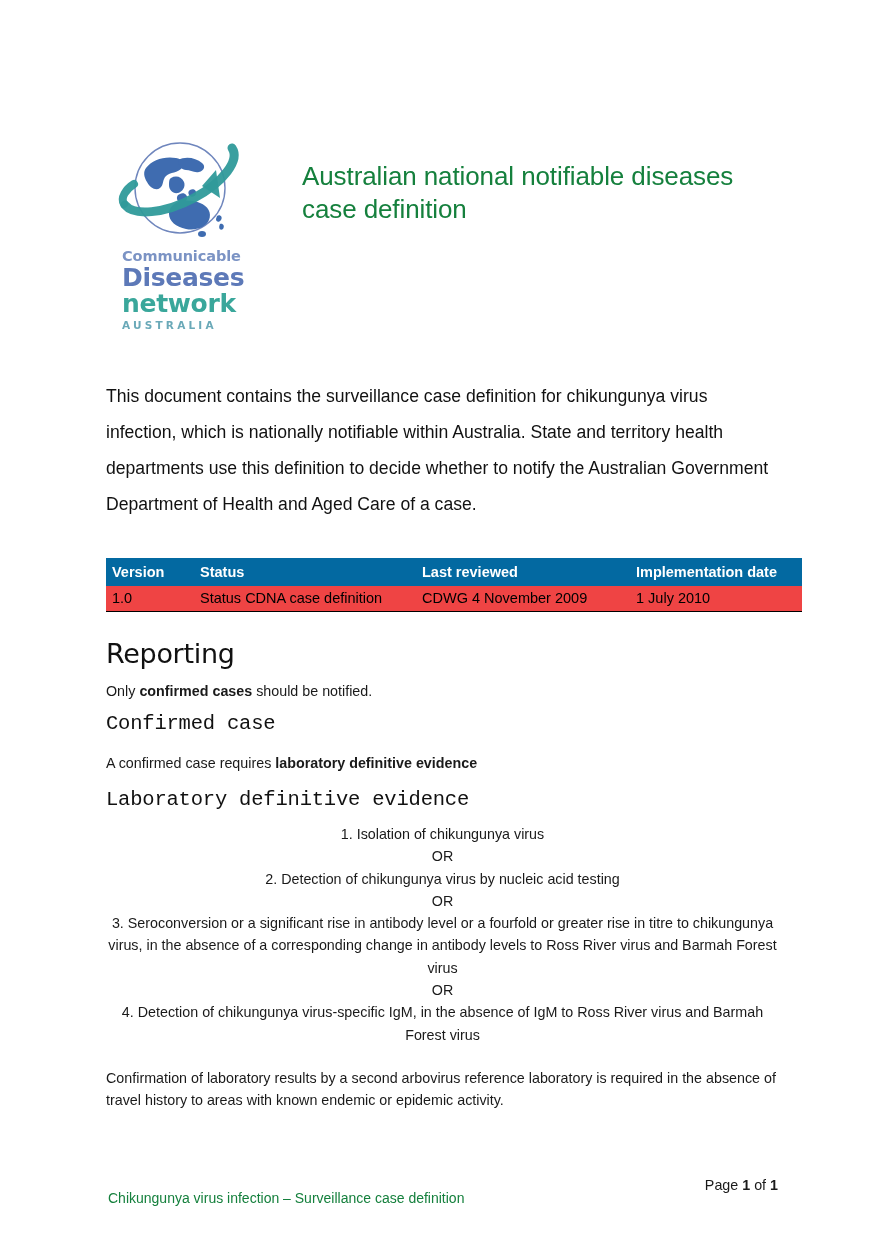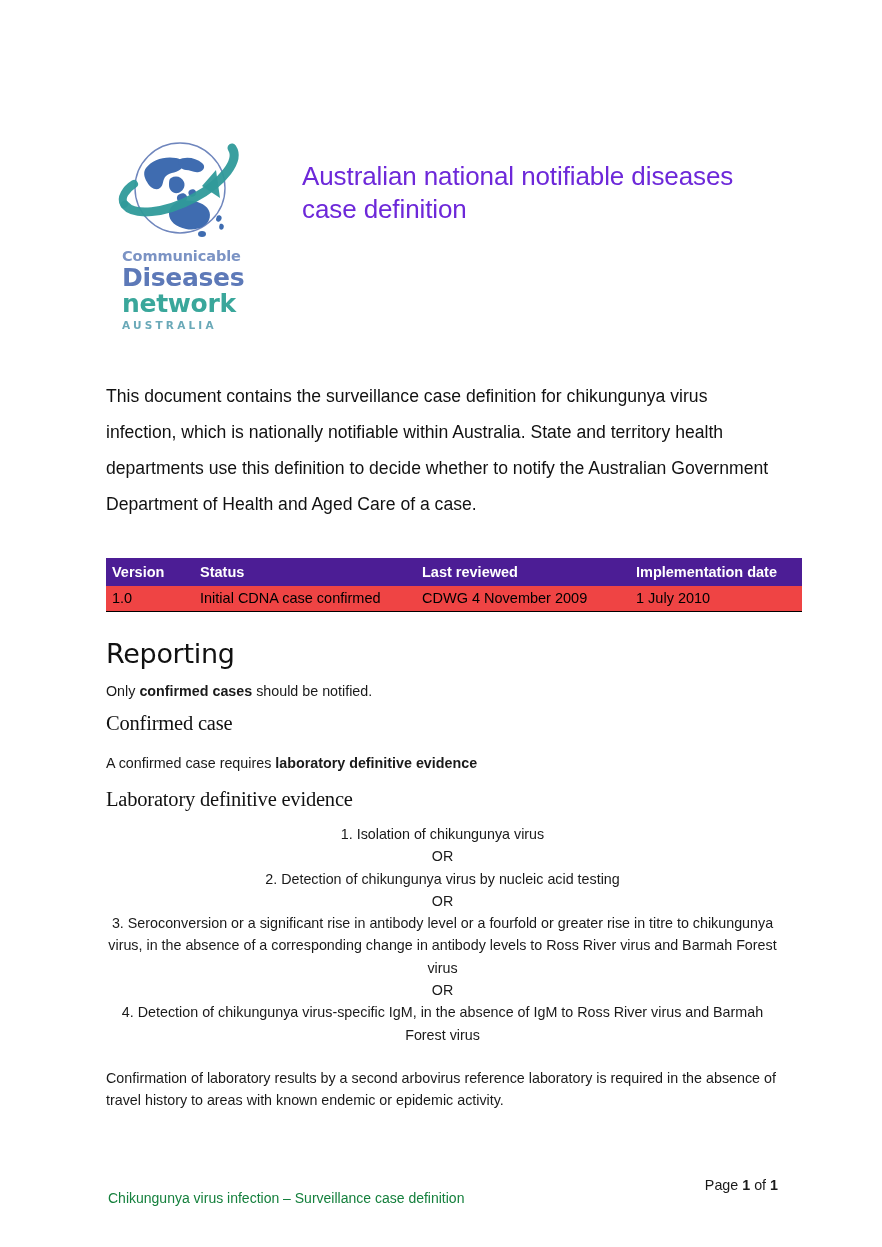--- a/index.html
+++ b/index.html
@@ -98,21 +98,21 @@
     letter-spacing: -0.2px;
     margin: 0;
     color: #000;
   }
   .doc-subtitle {
     font-size: 26px;
     font-weight: 400;
     line-height: 1.25;
     letter-spacing: -0.1px;
     margin: 6px 0 0 0;
-    color: #6d28d9;
+    color: #15803d;
   }
 
   
   .intro {
     position: absolute;
     left: 106px;
     top: 360px;
     width: 673px;
     font-size: 17.6px;
     line-height: 36px;
@@ -122,21 +122,21 @@
   
   .vtable {
     position: absolute;
     left: 106px;
     top: 558px;
     width: 672px;
     border-collapse: collapse;
     table-layout: fixed;
   }
   .vtable thead th {
-    background: #4c1d95;
+    background: #0369a1;
     color: #ffffff;
     font-size: 14.5px;
     font-weight: 700;
     text-align: left;
     padding: 6px 0 6px 6px;
     border: none;
   }
   .vtable tbody td {
     font-size: 14.5px;
     font-weight: 400;
@@ -159,21 +159,21 @@
     font-size: 27px;
     font-weight: 400;
     letter-spacing: -0.3px;
     color: #111;
     margin: 0;
     text-align: right;
   }
   .h2 {
     position: absolute;
     left: 106px;
-    font-family: Liberation Serif, serif;
+    font-family: Liberation Mono, monospace;
     font-size: 20.5px;
     font-weight: 400;
     letter-spacing: -0.2px;
     color: #111;
     margin: 0;
   }
   .body-sm {
     position: absolute;
     left: 106px;
     width: 673px;
@@ -268,21 +268,21 @@
       <tr>
         <th class="col-version">Version</th>
         <th class="col-status">Status</th>
         <th class="col-review">Last reviewed</th>
         <th class="col-impl">Implementation date</th>
       </tr>
     </thead>
     <tbody>
       <tr>
         <td>1.0</td>
-        <td>Initial CDNA case confirmed</td>
+        <td>Status CDNA case definition</td>
         <td>CDWG 4 November 2009</td>
         <td>1 July 2010</td>
       </tr>
     </tbody>
   </table>
 
   <h2 class="h1" id="sec-reporting">Reporting</h2>
   <p class="body-sm" id="p-reporting">
     <span>Only </span><b>confirmed cases</b><span> should be notified.</span>
   </p>

